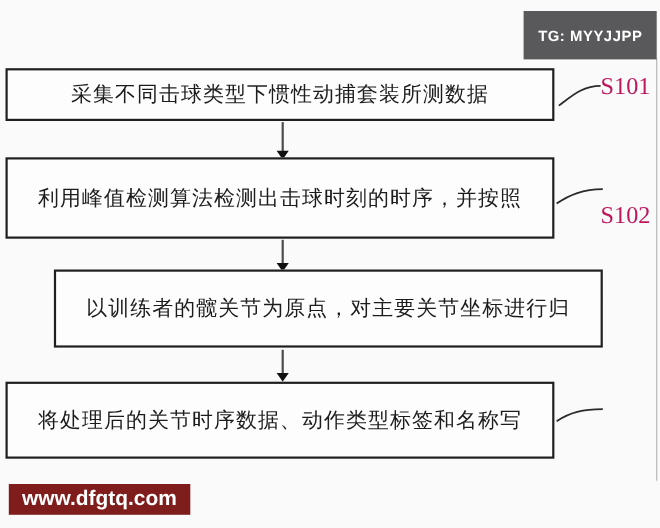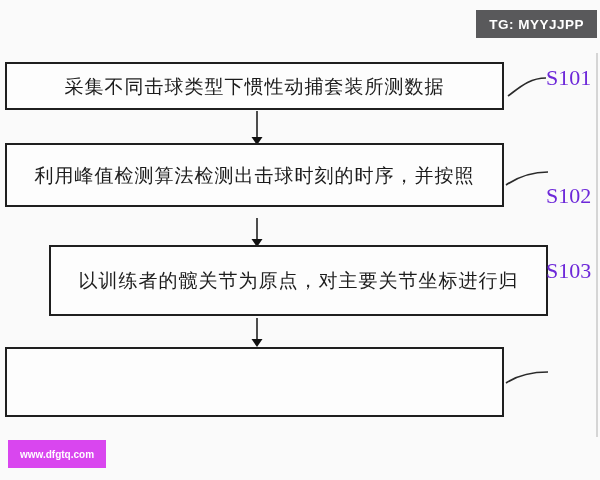--- a/index.html
+++ b/index.html
@@ -32,58 +32,58 @@
   .box-line {
     text-align: center;
     font-size: 19px;
     line-height: 33px;
     color: #1c1c1c;
     letter-spacing: 1px;
     white-space: nowrap;
     font-family: Liberation Serif, serif;
   }
   .box-1 { top: 62px;  height: 48px; }
-  .box-2 { top: 143px; height: 64px; }
+  .box-2 { top: 143px; height: 74px; }
   .box-3 { top: 245px; height: 71px; margin-left: 44px; }
   .box-4 { top: 347px; height: 70px; }
   .step-label {
     position: absolute;
     left: 546px;
     width: 54px;
     font-family: "Liberation Serif", serif;
     font-size: 22px;
-    color: #6d28d9;
+    color: #be185d;
     white-space: nowrap;
   }
   .label-1 { top: 65px; }
   .label-2 { top: 159px; margin-top: 24px; }
   .label-3 { top: 258px; }
   .label-4 { top: 359px; }
   .tg-badge {
     position: absolute;
     top: 10px;
     right: 3px;
-    height: 28px;
+    height: 44px;
     background: #59595b;
     color: #ffffff;
     font-size: 13.5px;
     font-weight: bold;
     display: flex;
     align-items: center;
     padding: 0 13px;
     letter-spacing: 0.5px;
   }
   .watermark {
     position: absolute;
     left: 8px;
     top: 440px;
     height: 28px;
-    background: #d946ef;
+    background: #7f1d1d;
     color: #ffffff;
-    font-size: 10px;
+    font-size: 19px;
     font-weight: bold;
     display: flex;
     align-items: center;
     padding: 0 12px;
   }
 </style>
 </head>
 <body>
 
 <div class="stage">
@@ -121,20 +121,20 @@
   <div class="step-label label-1">S101</div>
 
   <div class="flow-box box-2">
     <div class="box-line">利用峰值检测算法检测出击球时刻的时序，并按照</div>
   </div>
   <div class="step-label label-2">S102</div>
 
   <div class="flow-box box-3">
     <div class="box-line">以训练者的髋关节为原点，对主要关节坐标进行归</div>
   </div>
-  <div class="step-label label-3">S103</div>
 
   <div class="flow-box box-4">
+    <div class="box-line">将处理后的关节时序数据、动作类型标签和名称写</div>
   </div>
 
   <div class="watermark">www.dfgtq.com</div>
 
 </div>
 
 </body></html>

